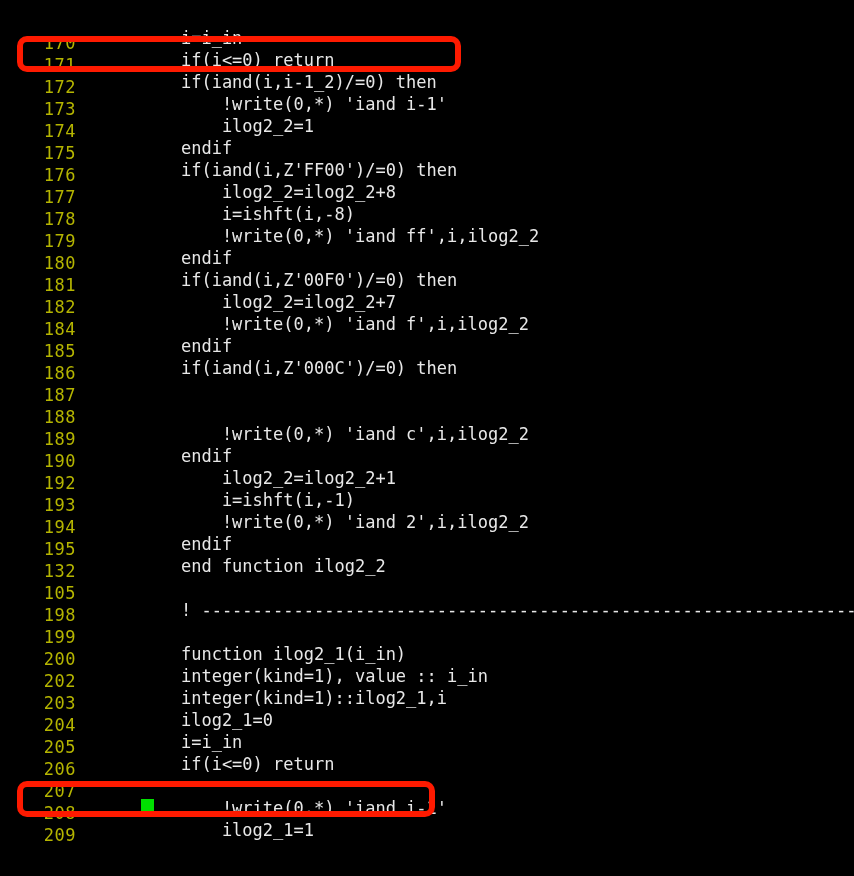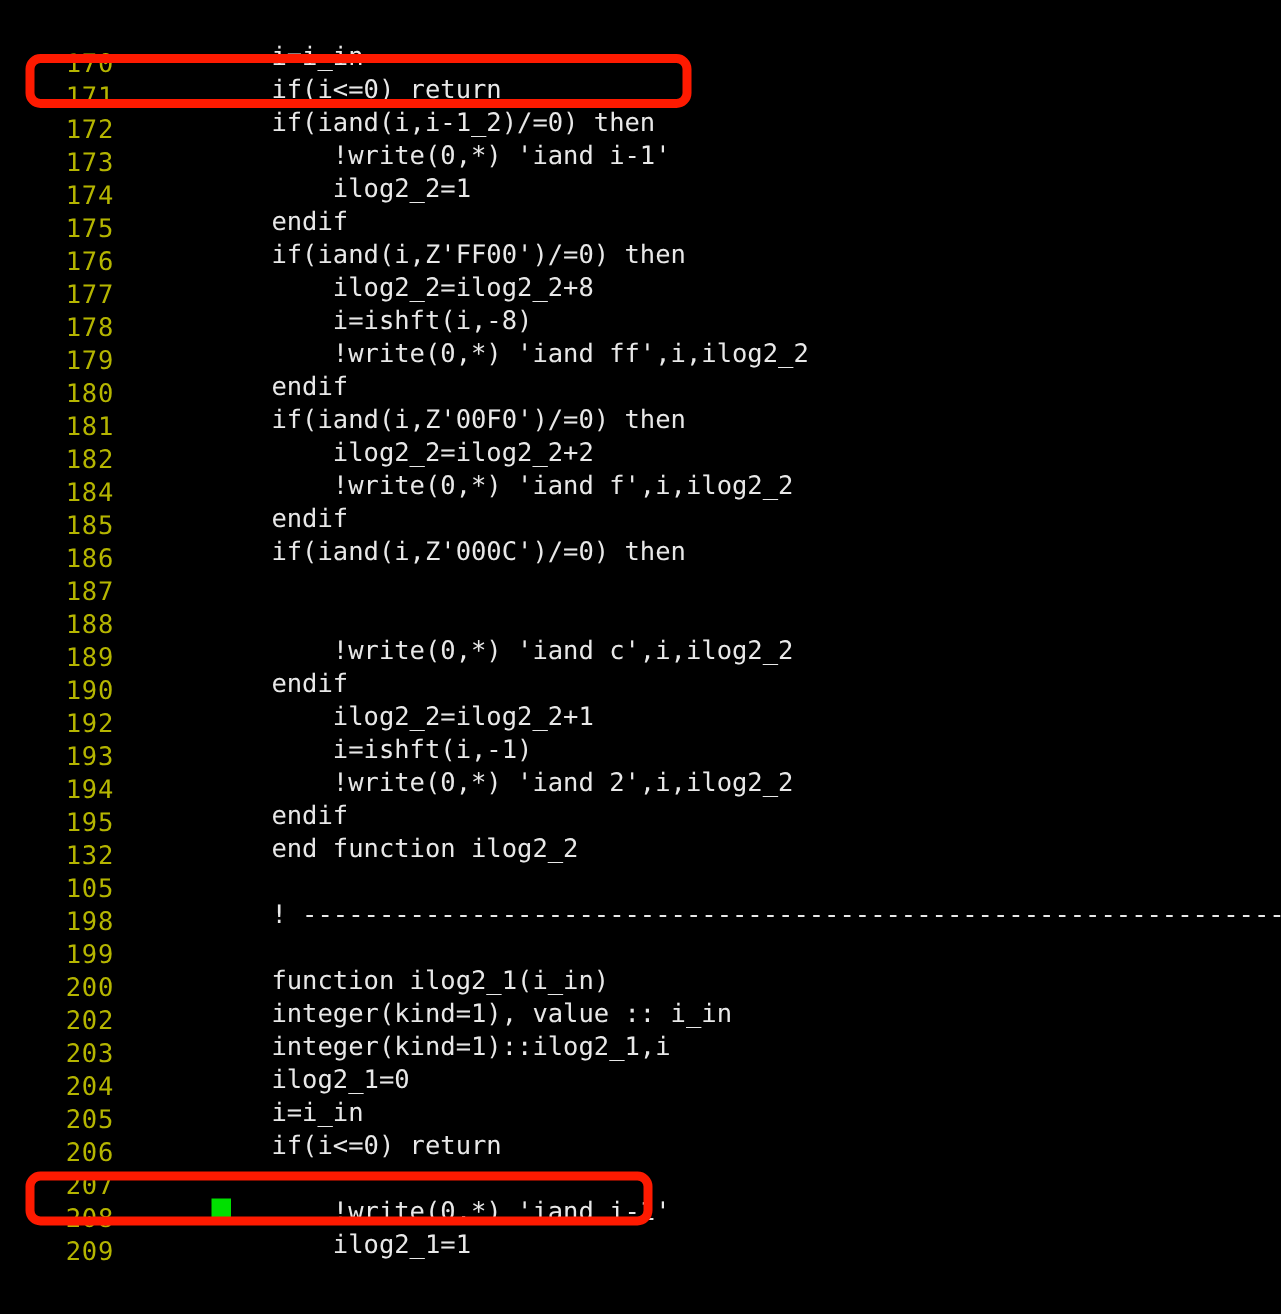--- a/index.html
+++ b/index.html
@@ -99,21 +99,21 @@
       <div class="code-line"><span class="line-number">172</span><span class="line-text">    if(iand(i,i-1_2)/=0) then</span></div>
       <div class="code-line"><span class="line-number">173</span><span class="line-text">        !write(0,*) 'iand i-1'</span></div>
       <div class="code-line"><span class="line-number">174</span><span class="line-text">        ilog2_2=1</span></div>
       <div class="code-line"><span class="line-number">175</span><span class="line-text">    endif</span></div>
       <div class="code-line"><span class="line-number">176</span><span class="line-text">    if(iand(i,Z'FF00')/=0) then</span></div>
       <div class="code-line"><span class="line-number">177</span><span class="line-text">        ilog2_2=ilog2_2+8</span></div>
       <div class="code-line"><span class="line-number">178</span><span class="line-text">        i=ishft(i,-8)</span></div>
       <div class="code-line"><span class="line-number">179</span><span class="line-text">        !write(0,*) 'iand ff',i,ilog2_2</span></div>
       <div class="code-line"><span class="line-number">180</span><span class="line-text">    endif</span></div>
       <div class="code-line"><span class="line-number">181</span><span class="line-text">    if(iand(i,Z'00F0')/=0) then</span></div>
-      <div class="code-line"><span class="line-number">182</span><span class="line-text">        ilog2_2=ilog2_2+2</span></div>
+      <div class="code-line"><span class="line-number">182</span><span class="line-text">        ilog2_2=ilog2_2+7</span></div>
       <div class="code-line"><span class="line-number">184</span><span class="line-text">        !write(0,*) 'iand f',i,ilog2_2</span></div>
       <div class="code-line"><span class="line-number">185</span><span class="line-text">    endif</span></div>
       <div class="code-line"><span class="line-number">186</span><span class="line-text">    if(iand(i,Z'000C')/=0) then</span></div>
       <div class="code-line"><span class="line-number">187</span></div>
       <div class="code-line"><span class="line-number">188</span></div>
       <div class="code-line"><span class="line-number">189</span><span class="line-text">        !write(0,*) 'iand c',i,ilog2_2</span></div>
       <div class="code-line"><span class="line-number">190</span><span class="line-text">    endif</span></div>
       <div class="code-line"><span class="line-number">192</span><span class="line-text">        ilog2_2=ilog2_2+1</span></div>
       <div class="code-line"><span class="line-number">193</span><span class="line-text">        i=ishft(i,-1)</span></div>
       <div class="code-line"><span class="line-number">194</span><span class="line-text">        !write(0,*) 'iand 2',i,ilog2_2</span></div>

